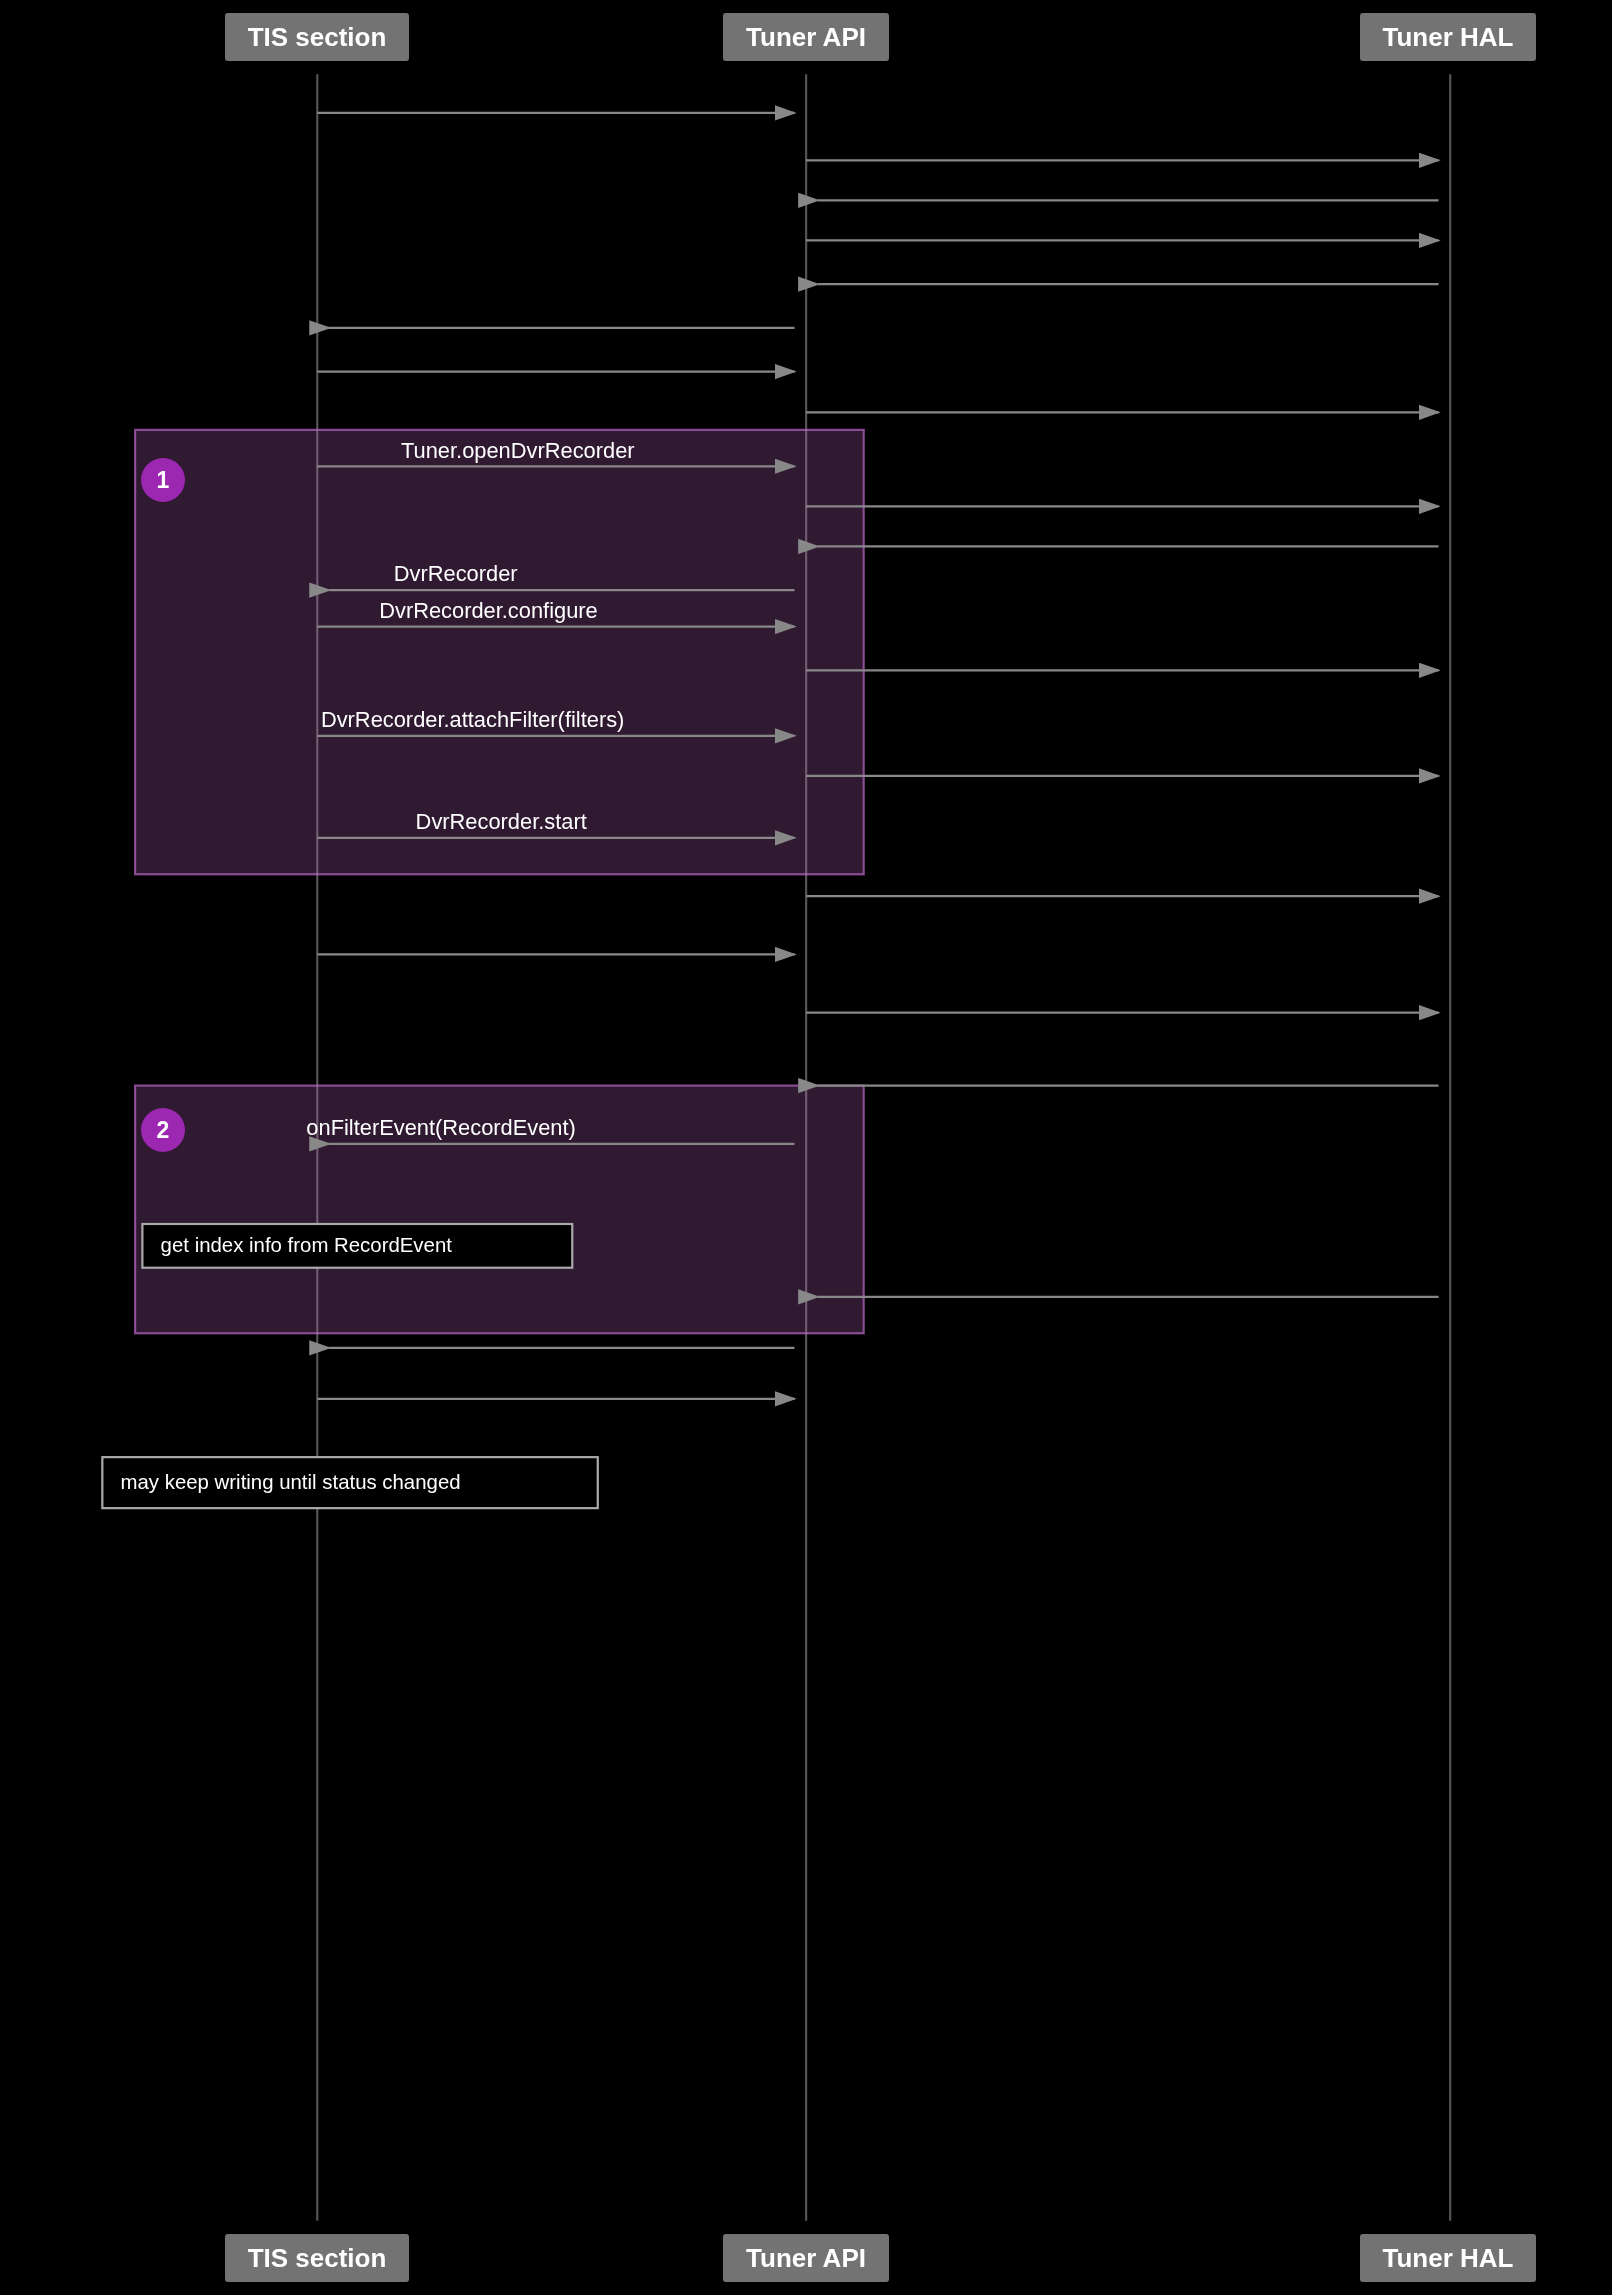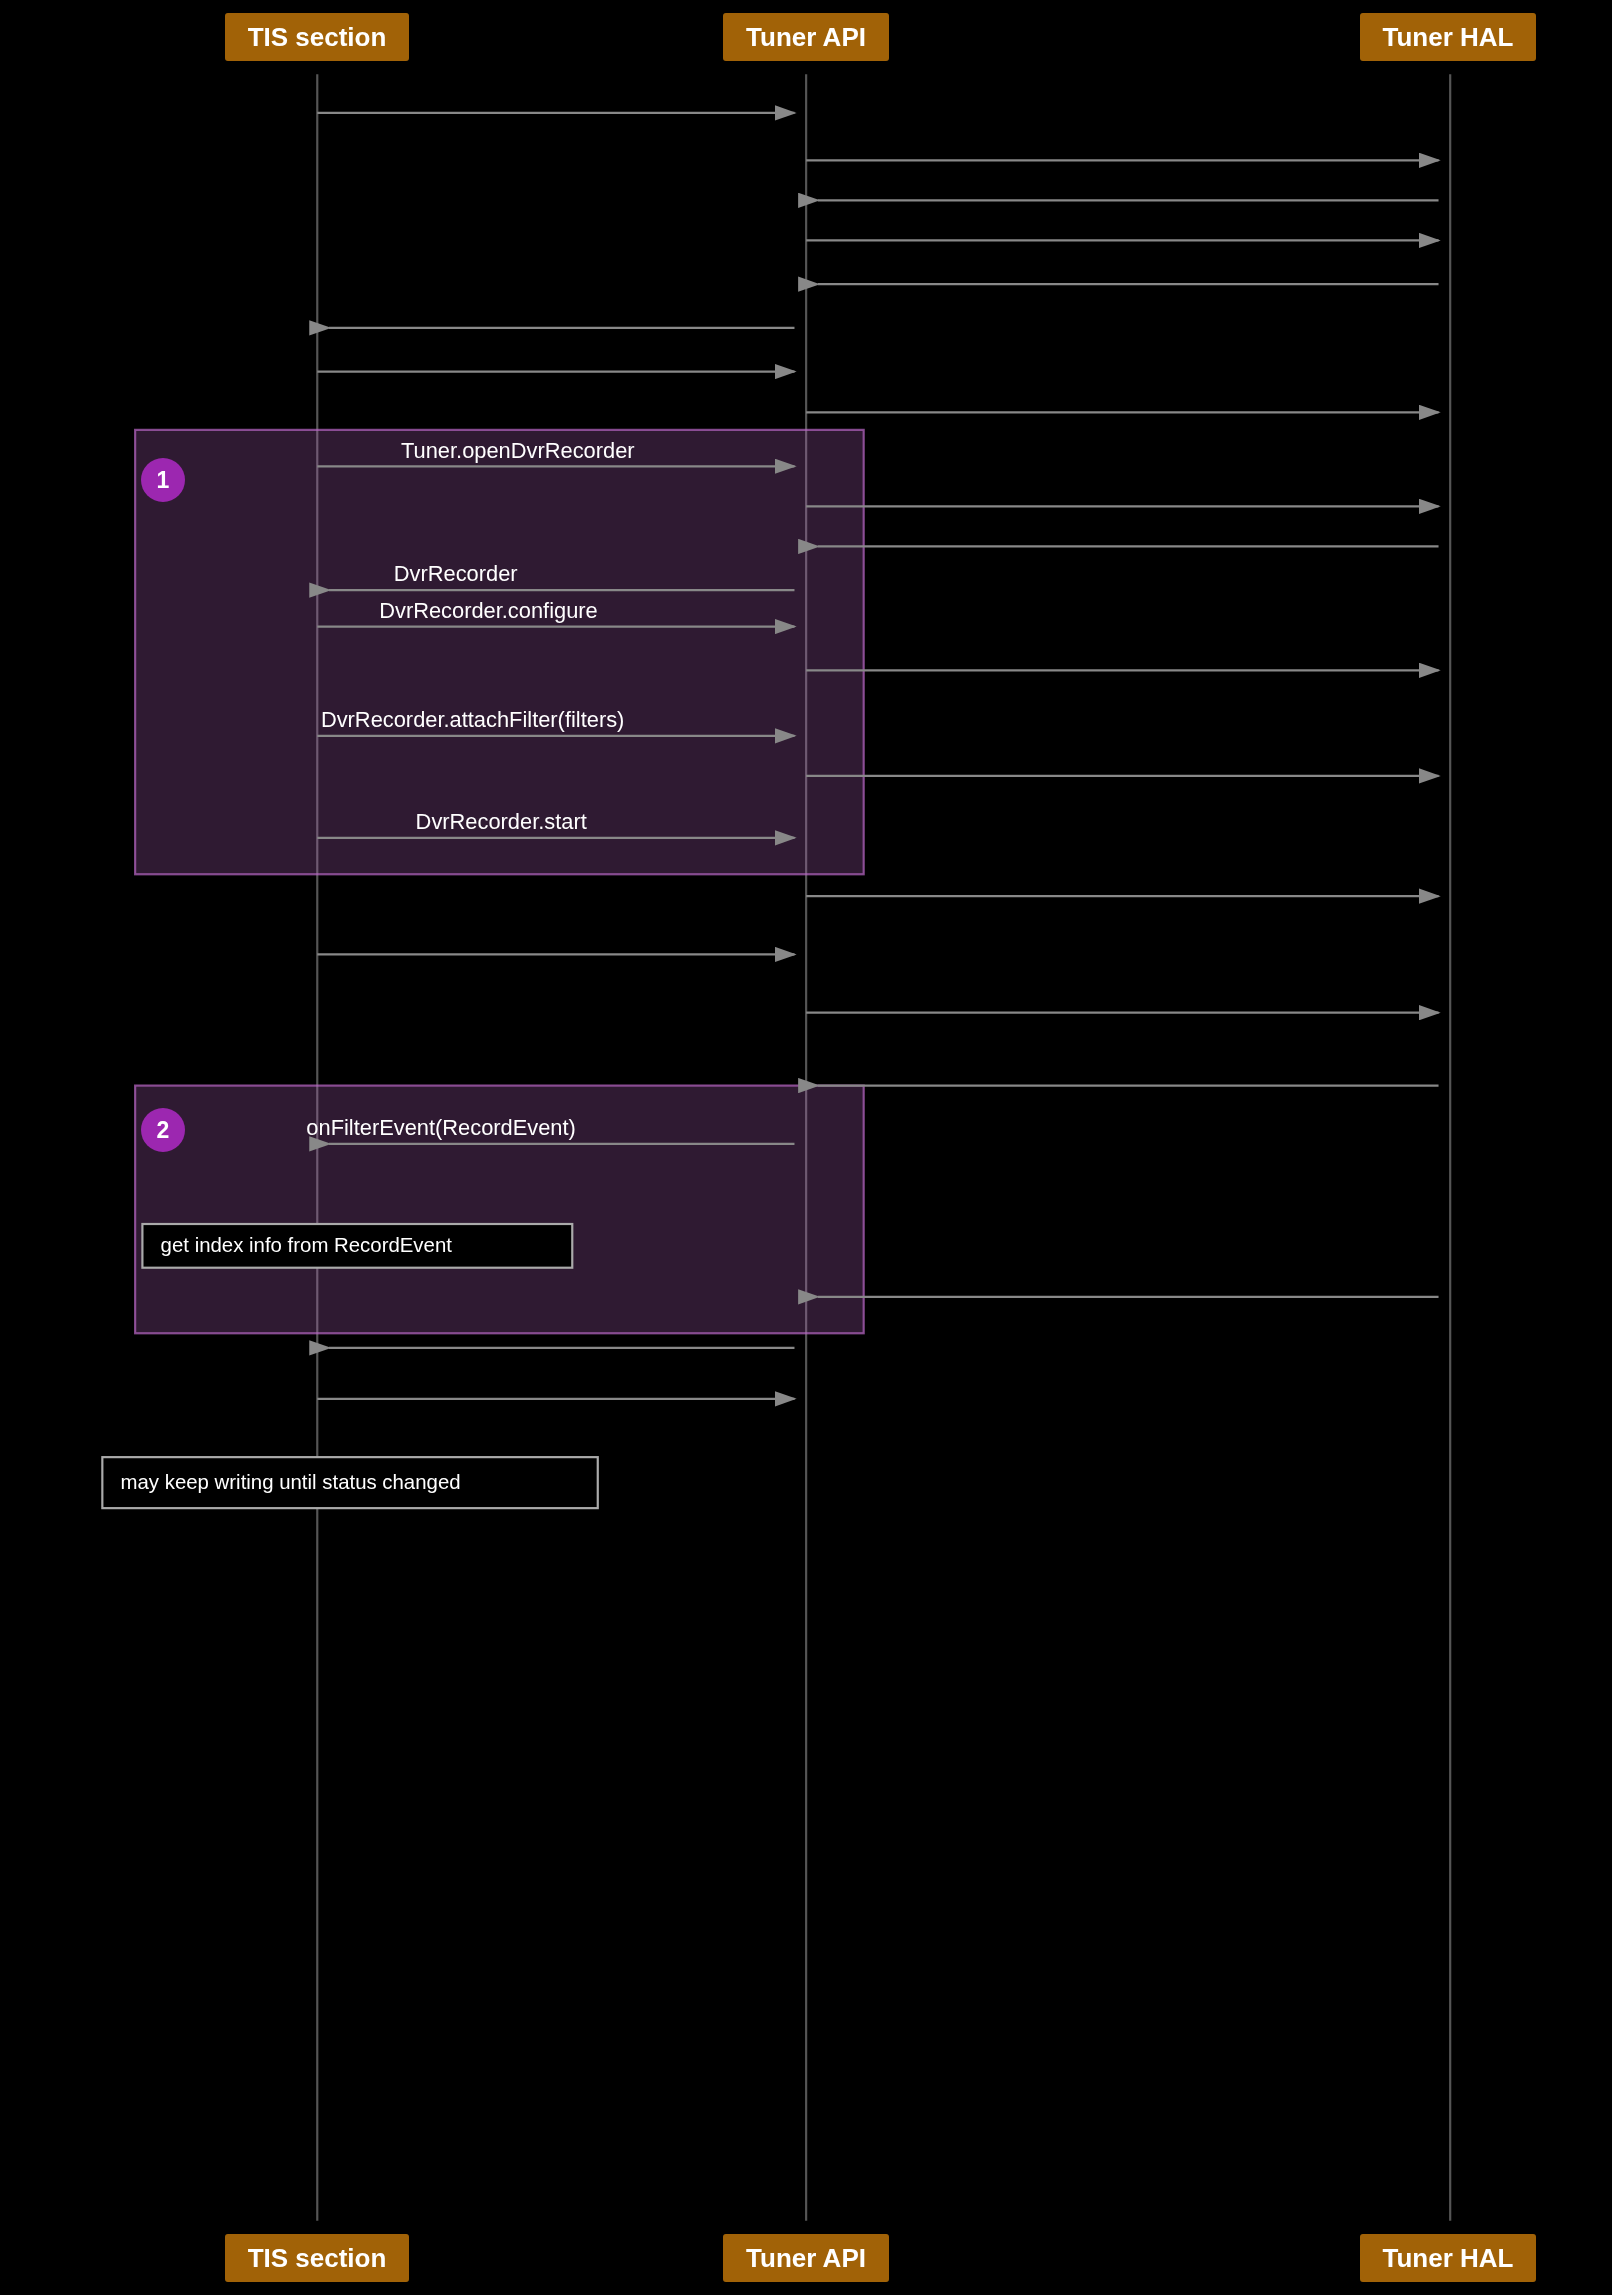--- a/index.html
+++ b/index.html
@@ -26,21 +26,21 @@
       height: 74px;
       display: flex;
       align-items: center;
       justify-content: center;
       color: #fff;
       font-size: 26px;
       font-weight: bold;
     }
 
     .lifeline-header-box {
-      background: #a16207;
+      background: #737373;
       padding: 8.7px 23px;
       border-radius: 2.9px;
     }
 
     
     .lifeline-footer {
       position: absolute;
       bottom: 0;
       height: 74px;
       display: flex;

